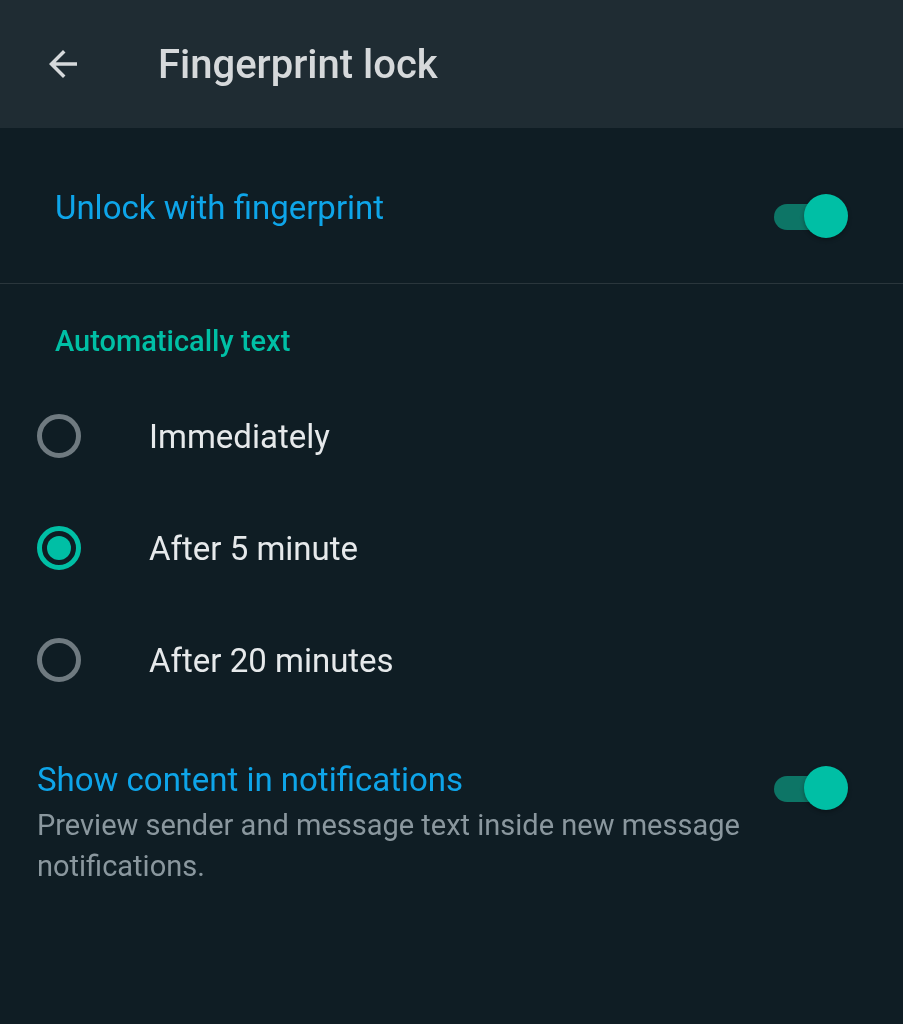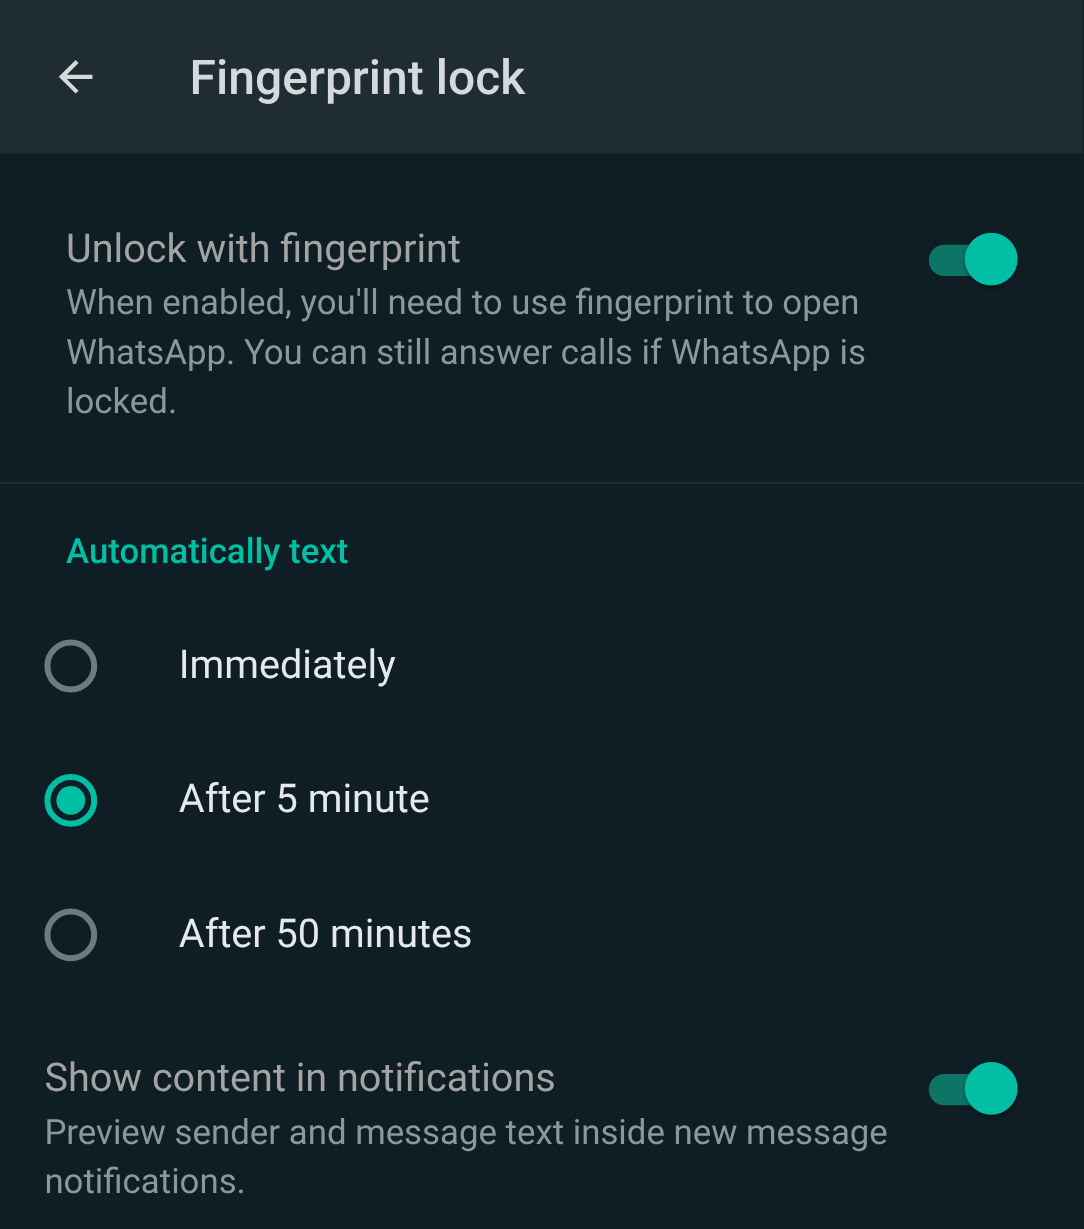--- a/index.html
+++ b/index.html
@@ -38,21 +38,21 @@
     }
     .toggle-row {
       display: flex;
       align-items: flex-start;
       justify-content: space-between;
       gap: 30px;
     }
     .toggle-text { flex: 1; }
     .toggle-title {
       font-size: 33px;
-      color: #a3a3a3;
+      color: #0ea5e9;
       margin-bottom: 6px;
       font-weight: 400;
     }
     .toggle-desc {
       font-size: 29px;
       line-height: 1.42;
       color: #8a979e;
     }
     .switch {
       position: relative;
@@ -132,21 +132,20 @@
         <path d="M20 11H7.83l5.59-5.59L12 4l-8 8 8 8 1.41-1.41L7.83 13H20v-2z"></path>
       </svg>
   </div>
   <div class="header-title">Fingerprint lock</div>
 </div>
 
 <div class="section">
   <div class="toggle-row">
     <div class="toggle-text">
       <div class="toggle-title">Unlock with fingerprint</div>
-      <div class="toggle-desc">When enabled, you'll need to use fingerprint to open WhatsApp. You can still answer calls if WhatsApp is locked.</div>
     </div>
     <div class="switch">
       <div class="switch-track"></div>
       <div class="switch-thumb"></div>
     </div>
   </div>
 </div>
 
 <div class="divider"></div>
 
@@ -155,21 +154,21 @@
 <div class="radio-row">
   <div class="radio"></div>
   <div class="radio-label">Immediately</div>
 </div>
 <div class="radio-row">
   <div class="radio selected"></div>
   <div class="radio-label">After 5 minute</div>
 </div>
 <div class="radio-row">
   <div class="radio"></div>
-  <div class="radio-label">After 50 minutes</div>
+  <div class="radio-label">After 20 minutes</div>
 </div>
 
 <div class="section-2">
   <div class="toggle-row">
     <div class="toggle-text">
       <div class="toggle-title">Show content in notifications</div>
       <div class="toggle-desc">Preview sender and message text inside new message notifications.</div>
     </div>
     <div class="switch">
       <div class="switch-track"></div>

